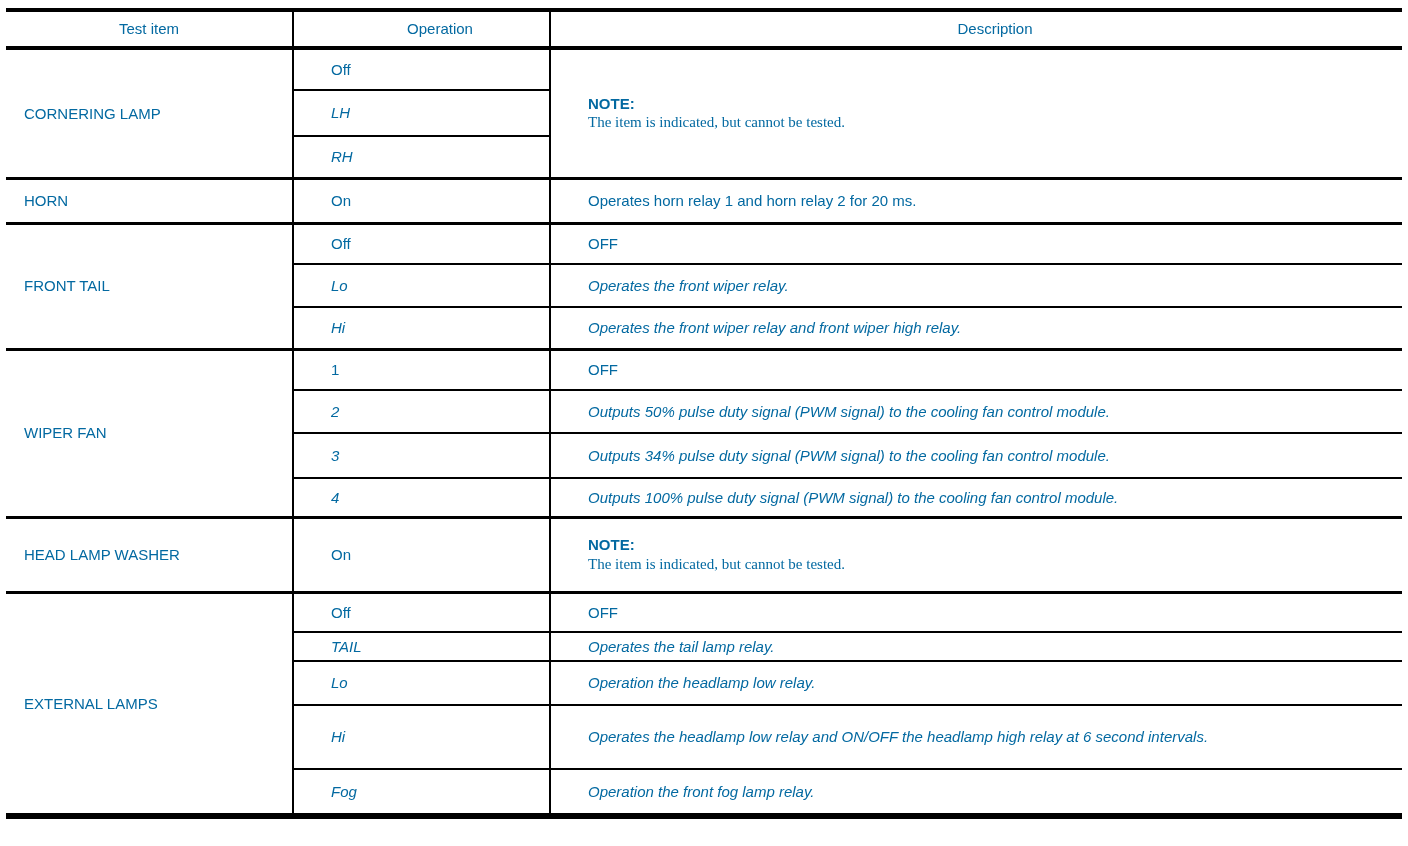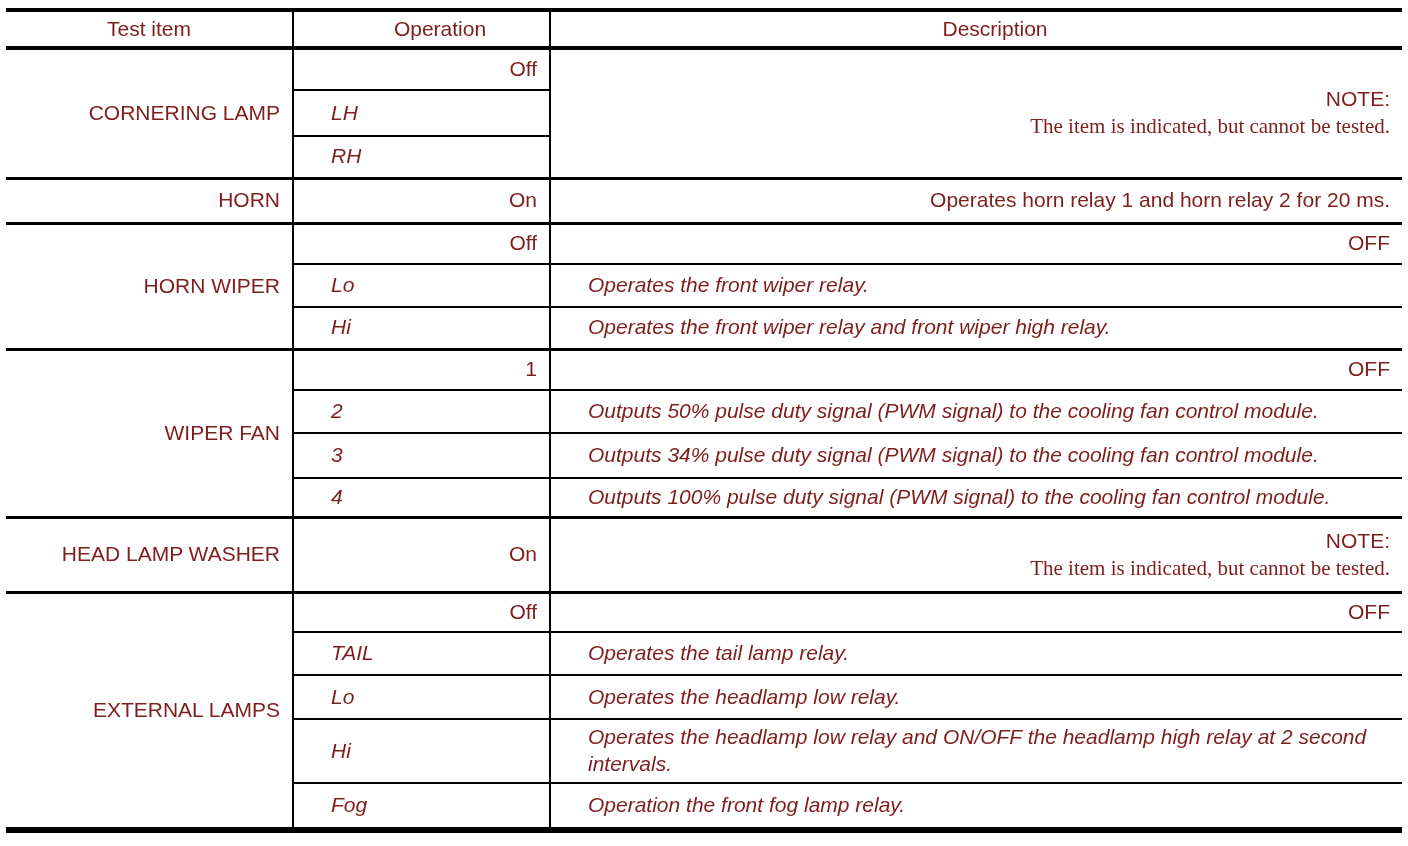--- a/index.html
+++ b/index.html
@@ -10,43 +10,43 @@
     overflow: hidden;
   }
   table.doc-table {
     border-collapse: collapse;
     table-layout: fixed;
     width: 1396px;
     margin: 8px 6px 2px 6px;
     border-top: 4px solid #000;
     border-bottom: 6px solid #000;
     font-family: "Liberation Sans", sans-serif;
-    font-size: 21px;
+    font-size: 15px;
     line-height: 1.28;
-    color: #7f1d1d;
+    color: #0369a1;
   }
   col.c1 { width: 287px; }
   col.c2 { width: 257px; }
   col.c3 { width: 852px; }
   th {
     font-weight: 400;
     text-align: center;
     vertical-align: middle;
     border-bottom: 4px solid #000;
     padding: 0;
   }
   td {
     vertical-align: middle;
     padding: 3px 12px;
   }
   td.ti { padding-left: 18px; }
   .vline { border-left: 2px solid #000; padding-left: 37px; }
-  tr.gs > td { border-top: 3px solid #000; text-align: right; }  
+  tr.gs > td { border-top: 3px solid #000; }  
   tr.rs > td { border-top: 2px solid #000; font-style: italic; }  
-  .note-label { display: block; font-weight: 400; }
+  .note-label { display: block; font-weight: 700; }
   .note-text  { display: block; font-family: Liberation Serif, serif; }
 </style>
 </head>
 <body>
 
 <table class="doc-table">
   <colgroup>
       <col class="c1">
       <col class="c2">
       <col class="c3">
@@ -75,21 +75,21 @@
       <td class="op vline">RH</td>
     </tr>
 
     <tr class="gs" style="height:45px">
       <td class="ti">HORN</td>
       <td class="op vline">On</td>
       <td class="desc vline">Operates horn relay 1 and horn relay 2 for 20 ms.</td>
     </tr>
 
     <tr class="gs" style="height:41px">
-      <td class="ti" rowspan="3">HORN WIPER</td>
+      <td class="ti" rowspan="3">FRONT TAIL</td>
       <td class="op vline">Off</td>
       <td class="desc vline">OFF</td>
     </tr>
     <tr class="rs" style="height:43px">
       <td class="op vline">Lo</td>
       <td class="desc vline">Operates the front wiper relay.</td>
     </tr>
     <tr class="rs" style="height:42px">
       <td class="op vline">Hi</td>
       <td class="desc vline">Operates the front wiper relay and front wiper high relay.</td>
@@ -120,30 +120,30 @@
         <span class="note-label">NOTE:</span>
         <span class="note-text">The item is indicated, but cannot be tested.</span>
       </td>
     </tr>
 
     <tr class="gs" style="height:40px">
       <td class="ti" rowspan="5">EXTERNAL LAMPS</td>
       <td class="op vline">Off</td>
       <td class="desc vline">OFF</td>
     </tr>
-    <tr class="rs" style="height:43px">
+    <tr class="rs" style="height:29px">
       <td class="op vline">TAIL</td>
       <td class="desc vline">Operates the tail lamp relay.</td>
     </tr>
     <tr class="rs" style="height:44px">
       <td class="op vline">Lo</td>
-      <td class="desc vline">Operates the headlamp low relay.</td>
+      <td class="desc vline">Operation the headlamp low relay.</td>
     </tr>
     <tr class="rs" style="height:64px">
       <td class="op vline">Hi</td>
-      <td class="desc vline">Operates the headlamp low relay and ON/OFF the headlamp high relay at 2 second intervals.</td>
+      <td class="desc vline">Operates the headlamp low relay and ON/OFF the headlamp high relay at 6 second intervals.</td>
     </tr>
     <tr class="rs" style="height:47px">
       <td class="op vline">Fog</td>
       <td class="desc vline">Operation the front fog lamp relay.</td>
     </tr>
   </tbody>
 </table>
 
 </body></html>

